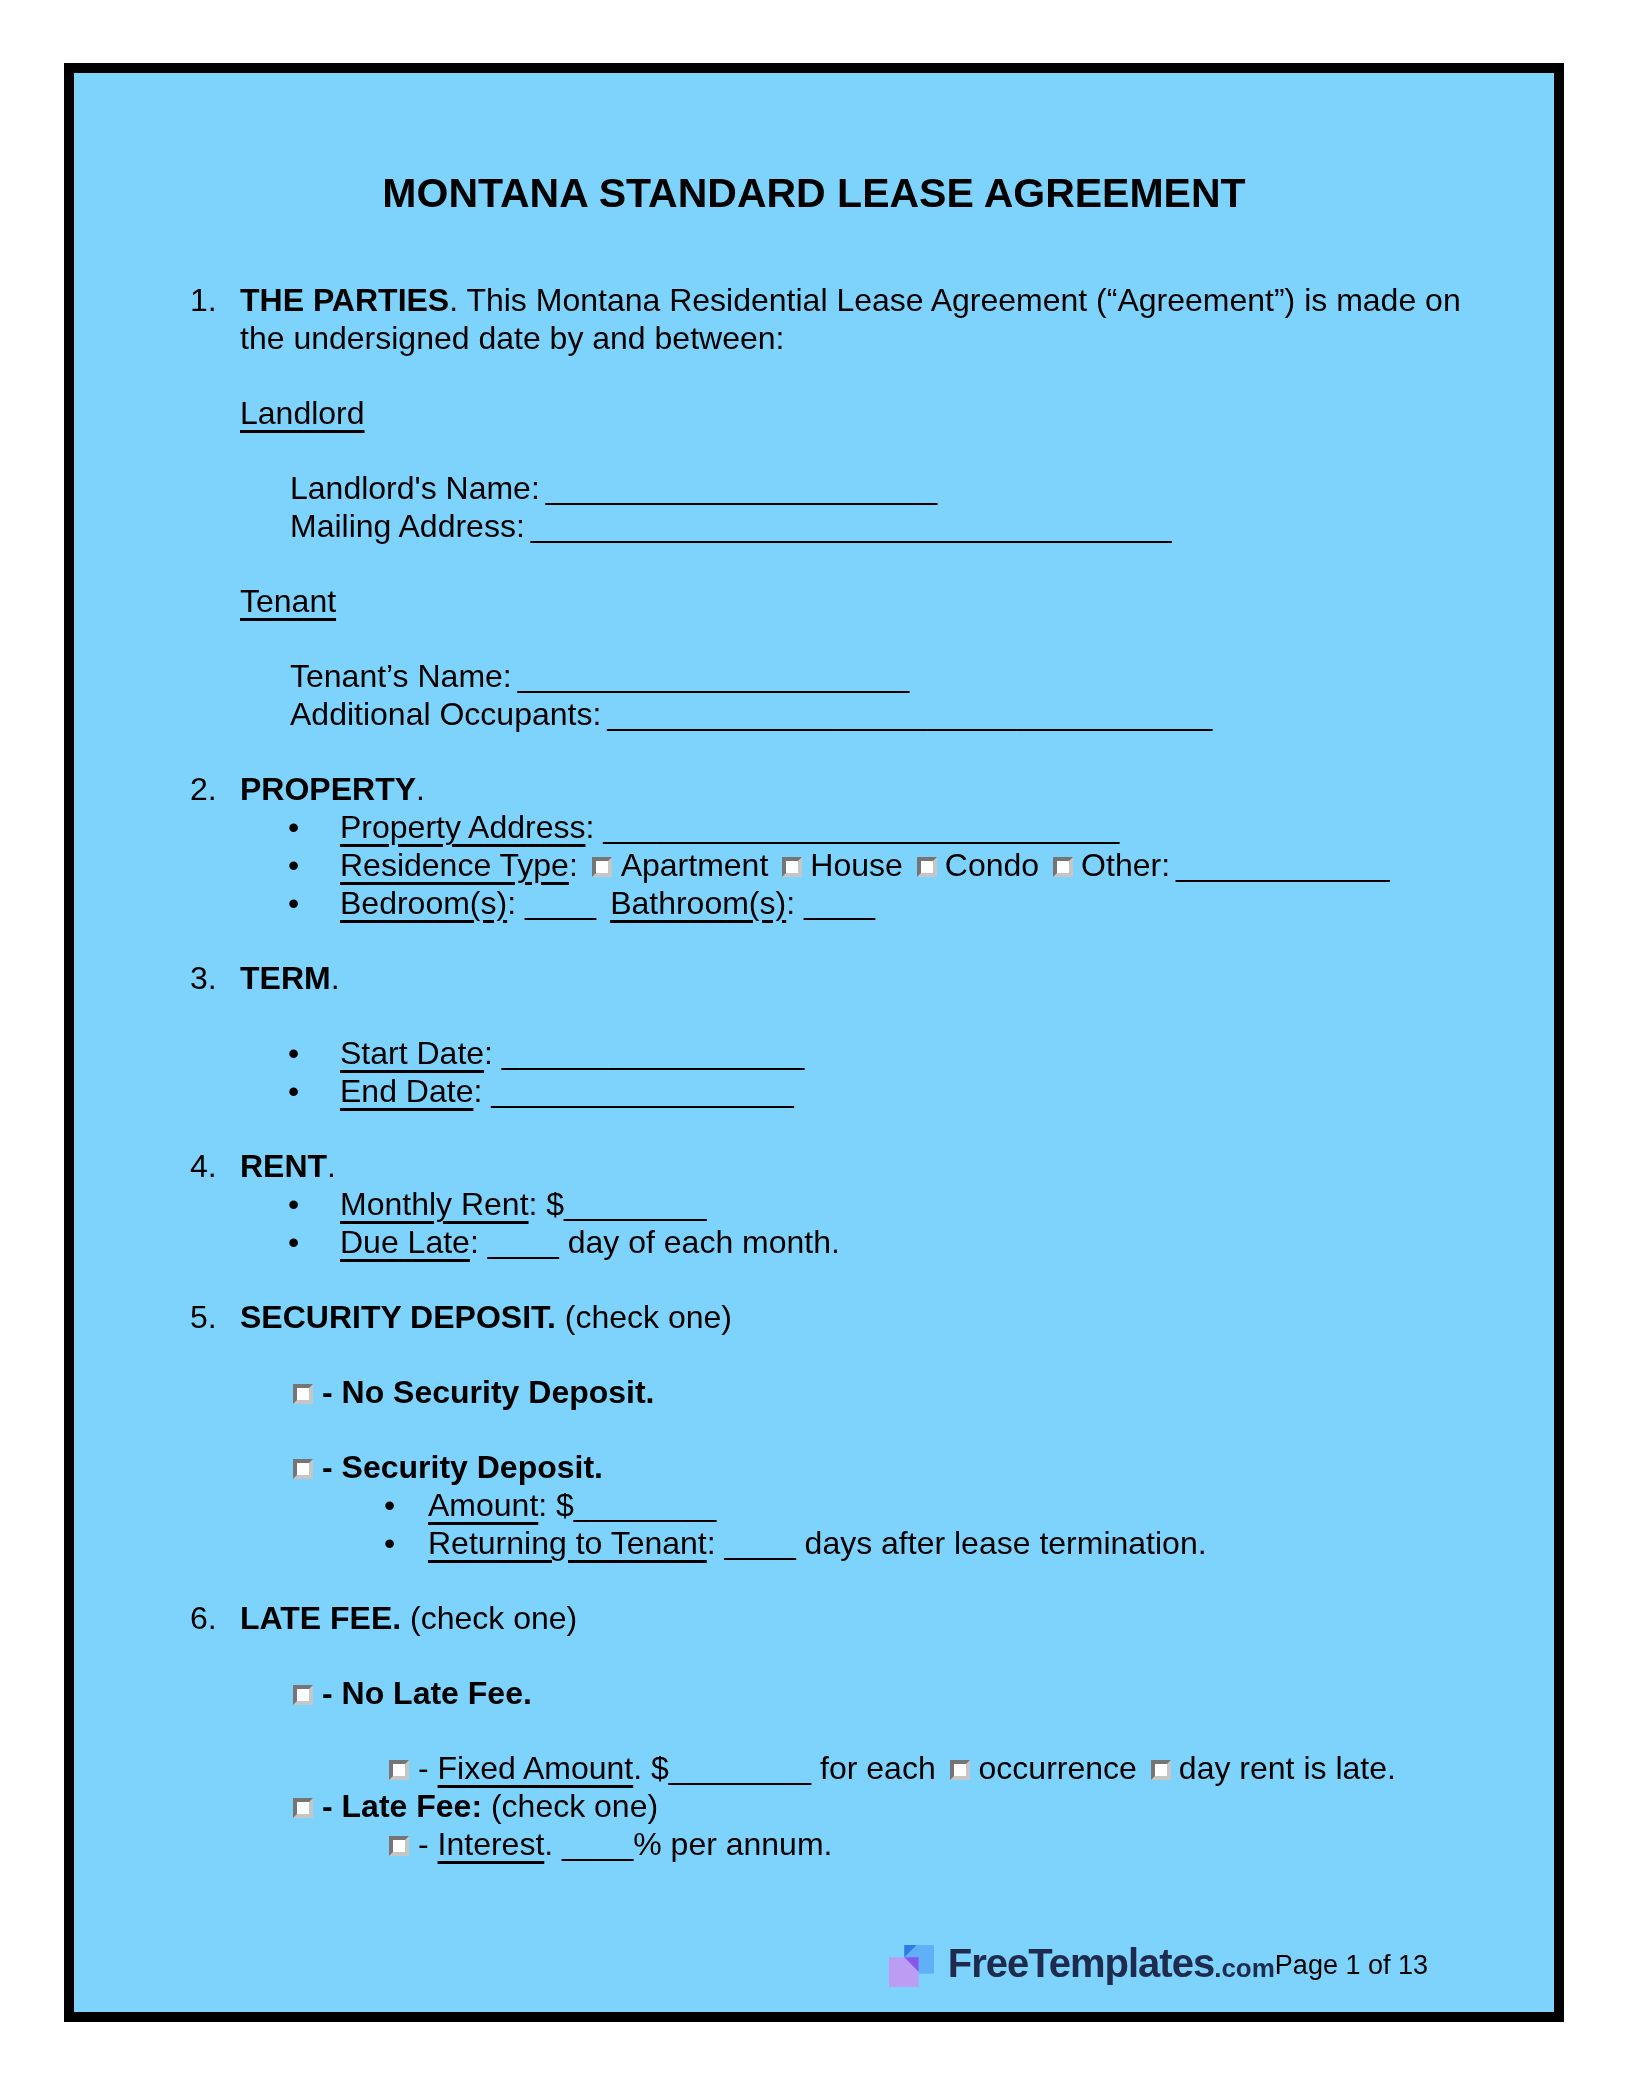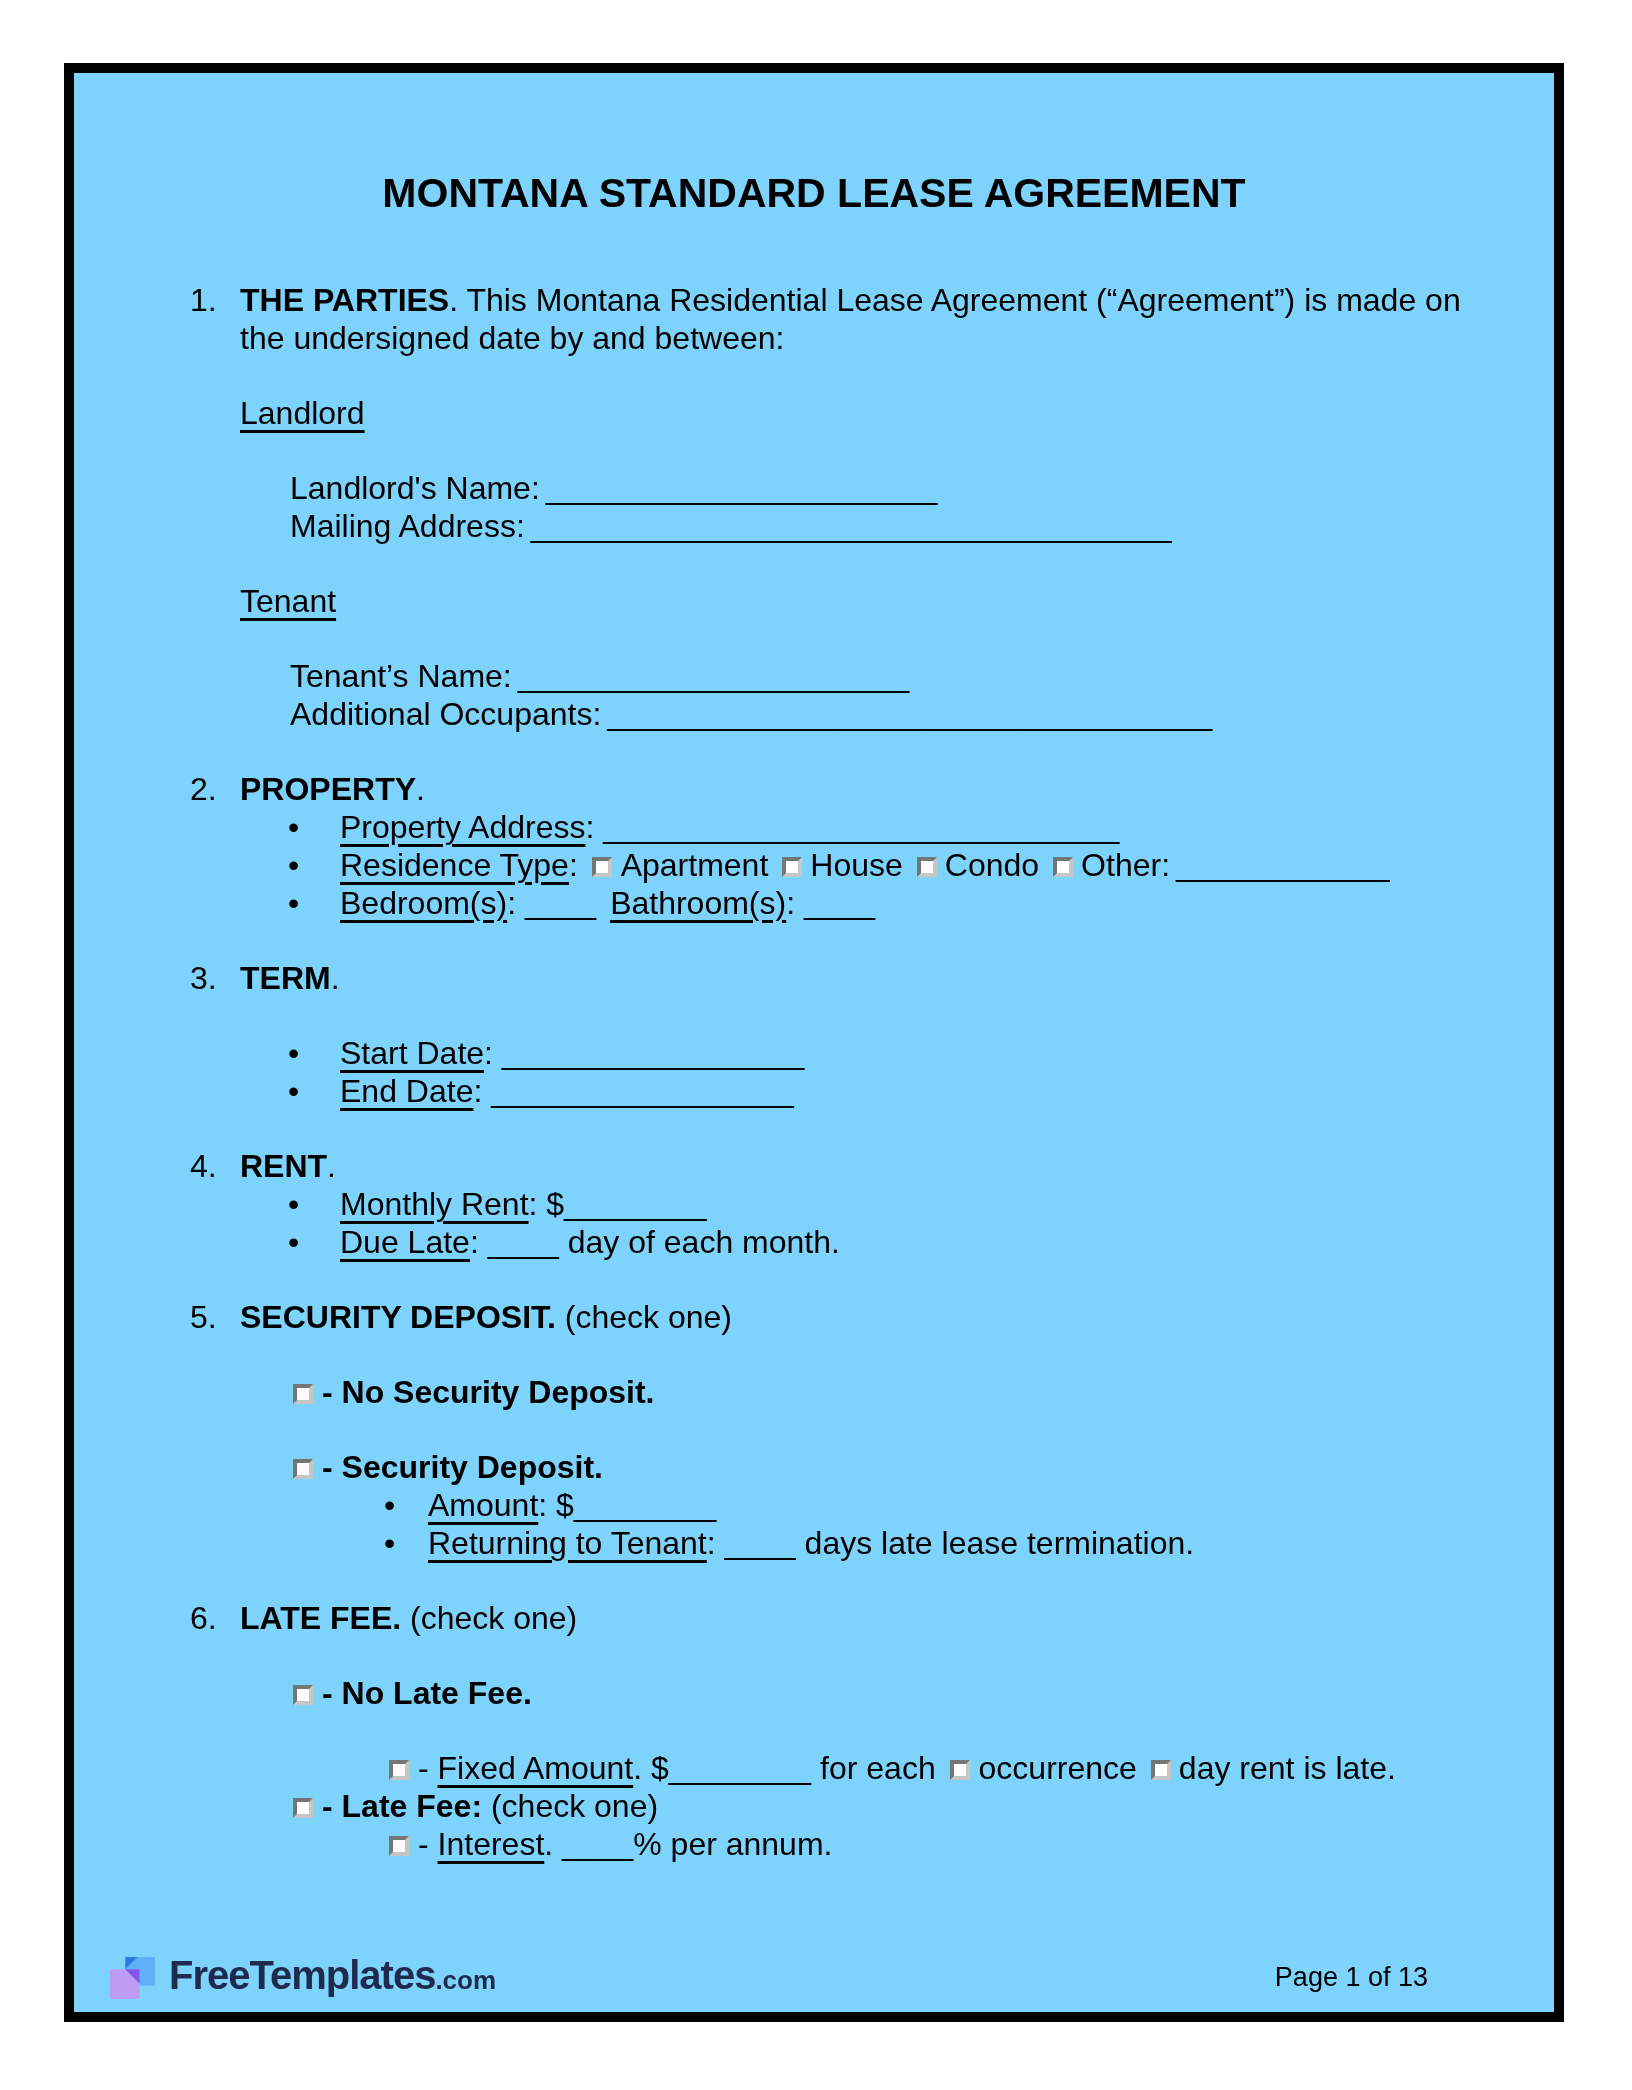--- a/index.html
+++ b/index.html
@@ -62,23 +62,23 @@
     vertical-align: -1px;
     margin: 0 9px 0 5px;
   }
   .cb.mid { margin: 0 8px 0 14px; }
   .sp { margin-left: 14px; }
   b { font-weight: bold; }
   .footer {
     position: absolute;
     left: 36px;
     right: 126px;
-    bottom: 4px;
+    bottom: 16px;
     display: flex;
-    justify-content: space-between;
+    justify-content: flex-end;
     align-items: center;
     height: 62px;
   }
   .logo { display: flex; align-items: center; }
   .logo svg { width: 47px; height: 47px; flex: none; }
   .brand {
     margin-left: 12px;
     font-weight: bold;
     font-size: 40px;
     letter-spacing: -1px;
@@ -178,21 +178,21 @@
     <div class="gap">
       <div class="cb-row">
         <span class="cb"></span><b>- Security Deposit.</b>
       </div>
       <div class="sub-row">
         <span class="blt2">•</span>
         <span><span class="u">Amount</span><span>: </span><span>$</span><span class="blank0">________</span></span>
       </div>
       <div class="sub-row">
         <span class="blt2">•</span>
-        <span><span class="u">Returning to Tenant</span><span>: </span><span class="blank0">____</span><span> days late lease termination.</span></span>
+        <span><span class="u">Returning to Tenant</span><span>: </span><span class="blank0">____</span><span> days after lease termination.</span></span>
       </div>
     </div>
 
     <div class="num-row gap">
       <span class="num">6.</span>
       <p class="para"><b>LATE FEE.</b><span> (check one)</span></p>
     </div>
 
     <div class="cb-row gap">
       <span class="cb"></span><b>- No Late Fee.</b>

